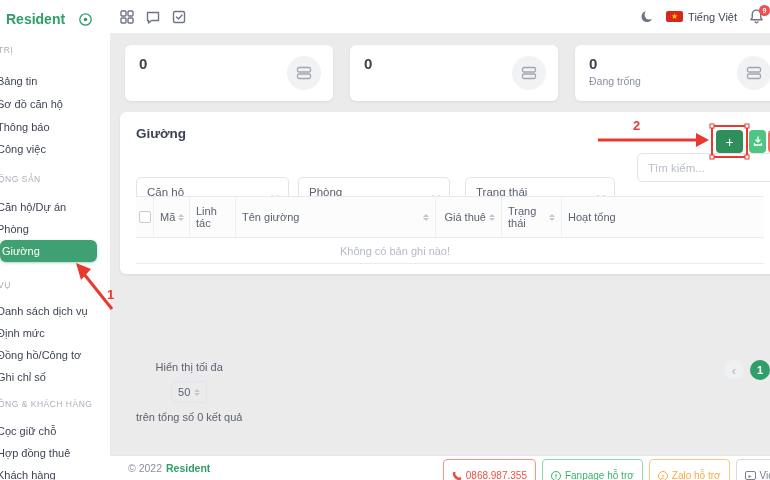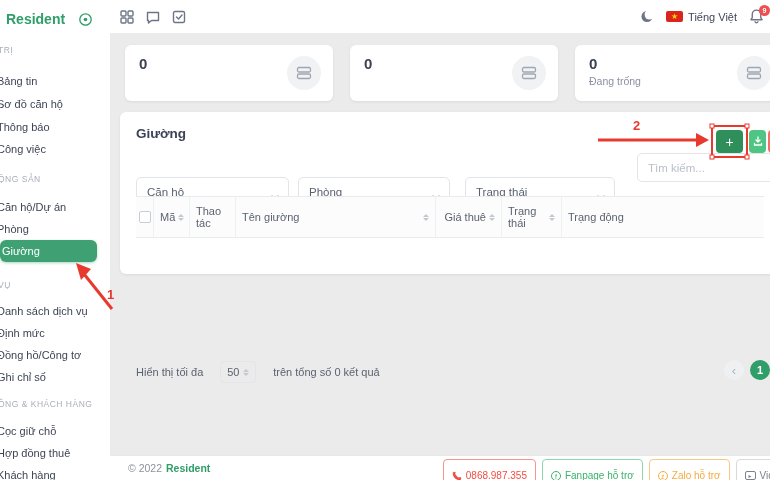--- a/index.html
+++ b/index.html
@@ -68,22 +68,22 @@
   .w-ten{width:200px;} .w-gia{width:66px;} .w-dat{width:62px;} .w-tr{width:60px;} .w-hd{flex:1;}
   .sort { display:flex; flex-direction:column; gap:1px; }
   .sort i { width:0; height:0; border-left:3px solid transparent; border-right:3px solid transparent; display:block; }
   .sort .up { border-bottom:3px solid #c3c7cf; }
   .sort .dn { border-top:3px solid #c3c7cf; }
   .checkbox { width:12px; height:12px; border:1px solid #c8ccd4; border-radius:2px; background:#fff; cursor:pointer; }
   .empty-row { height:26px; border-bottom:1px solid #e9ebee; display:flex; align-items:center;
     justify-content:center; font-size:11px; color:#b4b9c3; padding-right:110px; }
 
   
-  #pager-left { position:absolute; left:16px; top:249px; display:flex; align-items:center; gap:17px;
-    font-size:11px; color:#5b6270; }
+  #pager-left { position:absolute; left:16px; top:249px; display:flex; align-items:center; gap:8px;
+    font-size:11px; color:#5b6270;flex-direction:column; }
   .size-select { width:36px; height:22px; border:1px solid #e2e4e8; border-radius:4px; display:flex;
     align-items:center; justify-content:center; gap:4px; font-size:11px; color:#5a6170; cursor:pointer; }
   #pager-right { position:absolute; left:604px; top:248px; display:flex; align-items:center; gap:6px; }
   .page-circle { width:20px; height:20px; border-radius:50%; display:flex; align-items:center;
     justify-content:center; font-size:11px; cursor:pointer; }
   .page-prev { background:#eef0f2; color:#b0b5bf; font-size:13px; }
   .page-cur  { background:#2f9e68; color:#fff; font-weight:bold; }
 
   
   #sidebar { position:absolute; left:0; top:0; width:110px; height:480px; background:#fff; z-index:10; }
@@ -239,21 +239,21 @@
         <span class="checkbox"></span>
       </div>
       <div class="th w-ma">
         <span>Mã</span>
         <span class="sort">
             <i class="up"></i>
             <i class="dn"></i>
           </span>
       </div>
       <div class="th w-tt">
-        <span>Thao tác</span>
+        <span>Linh tác</span>
       </div>
       <div class="th w-ten grow-sort">
         <span>Tên giường</span>
         <span class="sort">
             <i class="up"></i>
             <i class="dn"></i>
           </span>
       </div>
       <div class="th w-gia right">
         <span>Giá thuê</span>
@@ -263,23 +263,24 @@
           </span>
       </div>
       <div class="th w-tr">
         <span>Trạng thái</span>
         <span class="sort">
             <i class="up"></i>
             <i class="dn"></i>
           </span>
       </div>
       <div class="th w-hd">
-        <span>Trạng động</span>
+        <span>Hoạt tổng</span>
       </div>
     </div>
+    <div class="empty-row">Không có bản ghi nào!</div>
   </div>
 
   <div id="pager-left">
     <span>Hiển thị tối đa</span>
     <span class="size-select">
       <span>50</span>
       <span class="sort">
           <i class="up"></i>
           <i class="dn"></i>
         </span>

